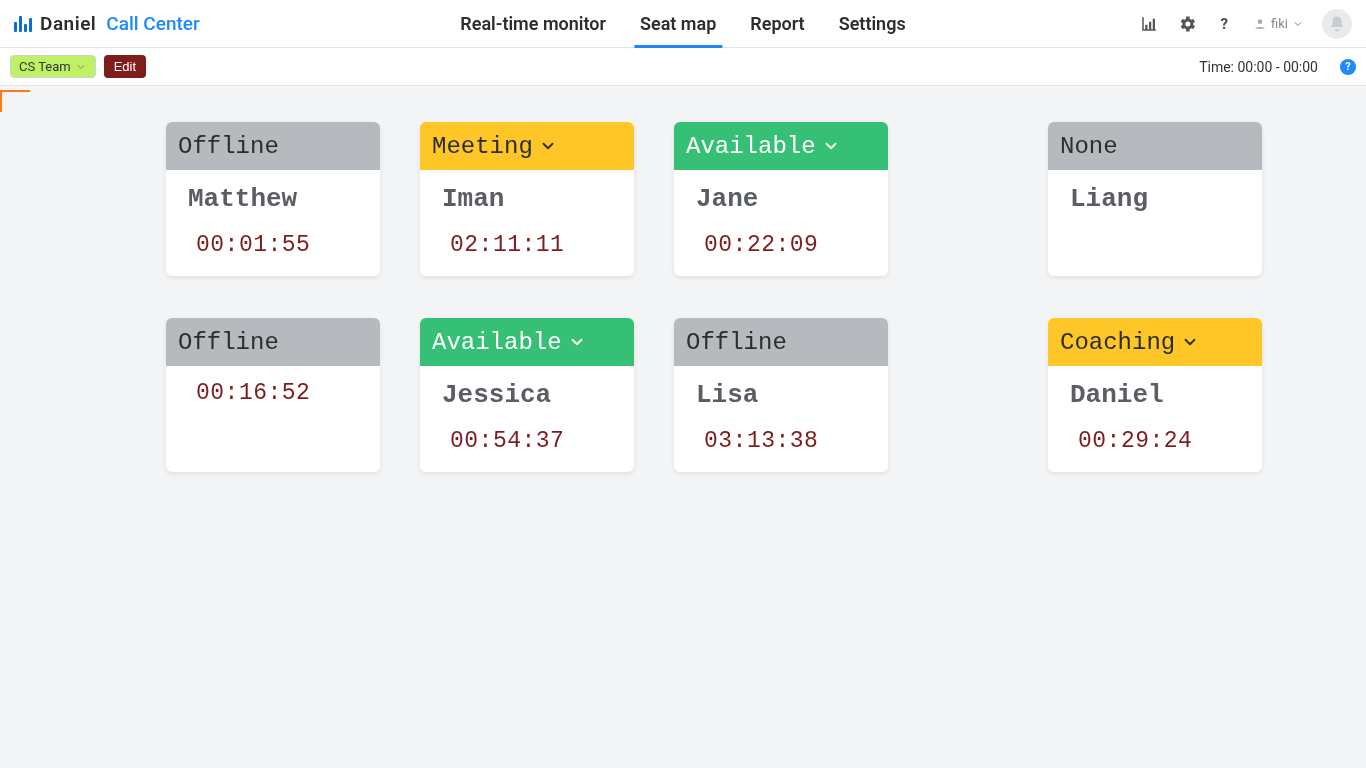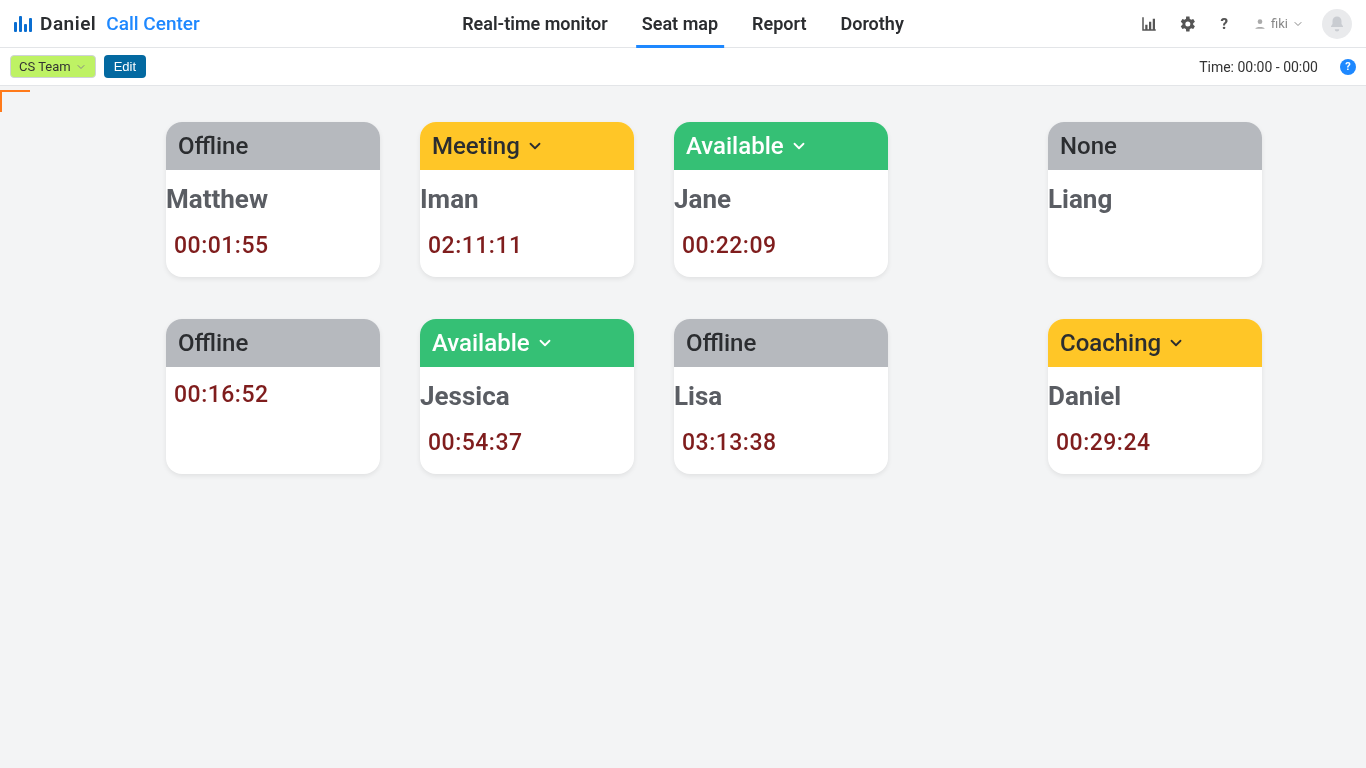--- a/index.html
+++ b/index.html
@@ -53,21 +53,21 @@
     height:38px; background:#fff; border-bottom:1px solid #e3e5e8;
     display:flex; align-items:center; padding:0 10px; gap:8px;
     font-size:14px;
   }
   .team-select{
     border:1px solid #cfd3d8; border-radius:4px; padding:3px 8px;
     background:#bef264; display:flex; align-items:center; gap:4px; cursor:pointer;
     font-size:13px; color:#333;
   }
   .btn-edit{
-    background:#0369a1; color:#fff; border:none; border-radius:4px;
+    background:#7f1d1d; color:#fff; border:none; border-radius:4px;
     padding:4px 10px; font-size:13px; font-weight:500; cursor:pointer;
   }
   .subbar-right{ margin-left:auto; display:flex; align-items:center; gap:22px; color:#333; font-size:14px;}
   .help-dot{
     width:16px; height:16px; border-radius:50%; background:#1e88ff; color:#fff;
     font-size:11px; font-weight:700; display:flex; align-items:center; justify-content:center;
     cursor:pointer;
   }
 
   
@@ -80,32 +80,33 @@
     display:grid;
     grid-template-columns: repeat(4, 214px);
     column-gap: 40px;
     row-gap: 42px;
     padding: 36px 0 0 158px;
   }
   
   .grid > .card:nth-child(4n){ margin-left: 120px; }
 
   .card{
-    width:214px; background:#fff; border-radius:16px;
+    width:214px; background:#fff; border-radius:6px;
     box-shadow:0 2px 5px rgba(0,0,0,.08);
     overflow:hidden;
+    font-family:Liberation Mono, monospace;
   }
   .card-hd{
     height:48px; display:flex; align-items:center; gap:6px;
     padding:0 12px; font-size:24px; font-weight:500; color:#2b2d30;
   }
   .hd-grey   { background:#b6b9be; }
   .hd-yellow { background:#ffc627; }
   .hd-green  { background:#35c075; color:#fff; }
-  .card-body{ padding: 14px 0 18px; }
+  .card-body{ padding: 14px 22px 18px; }
   .agent-name{ font-size:26px; font-weight:700; color:#5a5d63; margin-bottom:18px; }
   .agent-time{ font-size:23px; font-weight:500; color:#7f1d1d; letter-spacing:.5px;margin-left:8px;}
 
   .chev{ width:18px; height:18px; }
   .chev path{ stroke:currentColor; stroke-width:2.4; fill:none; stroke-linecap:round; stroke-linejoin:round;}
   .chev-sm{ width:12px; height:12px; }
   .chev-sm path{ stroke:#888; stroke-width:2; fill:none; stroke-linecap:round; stroke-linejoin:round;}
 </style>
 </head>
 <body>
@@ -119,21 +120,21 @@
         <span style="height:14px"></span>
     </span>
     <span class="brand-miitel">Daniel</span>
     <span class="brand-cc">Call Center</span>
   </div>
 
   <div class="nav-center">
     <div class="nav-item">Real-time monitor</div>
     <div class="nav-item active">Seat map</div>
     <div class="nav-item">Report</div>
-    <div class="nav-item">Dorothy</div>
+    <div class="nav-item">Settings</div>
   </div>
 
   <div class="nav-right">
     <span class="icon">
       <svg viewBox="0 0 24 24" width="18" height="18">
           <path fill="#555" d="M3 3h2v18H3zM3 19h18v2H3zM7 13h3v6H7zM12 9h3v10h-3zM17 5h3v14h-3z"></path>
         </svg>
     </span>
     <span class="icon">
       <svg viewBox="0 0 24 24" width="20" height="20">

